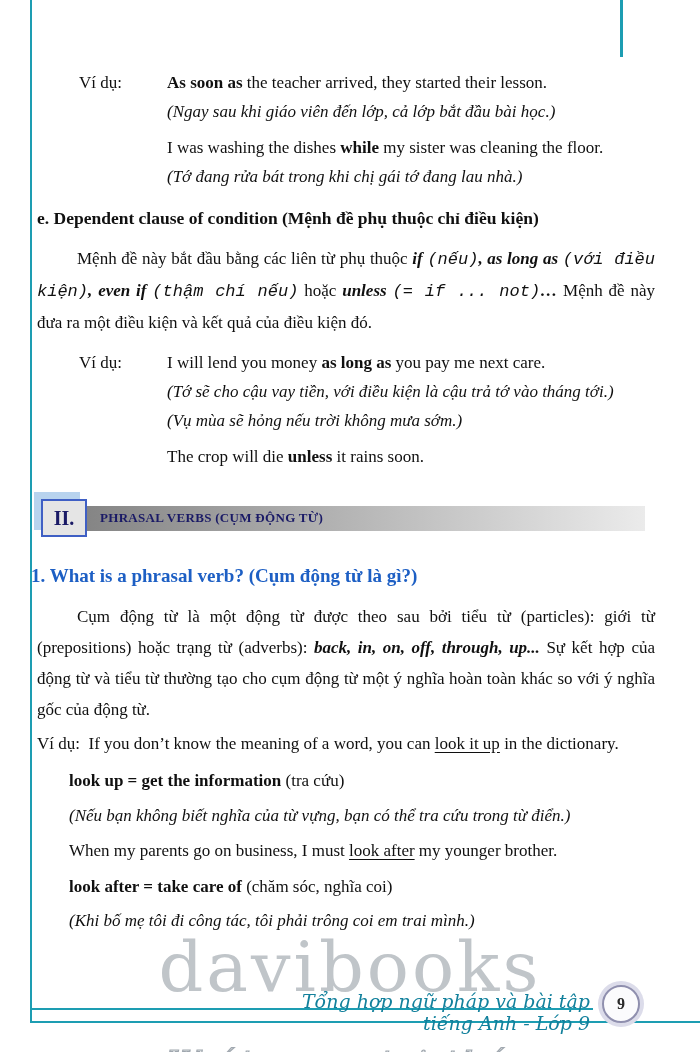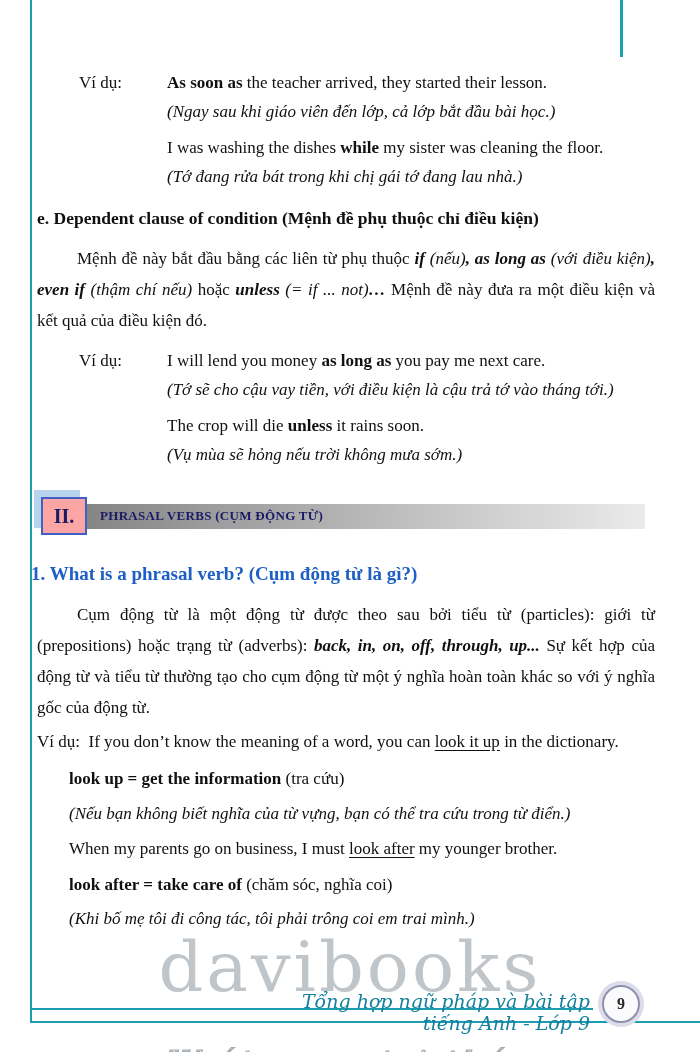--- a/index.html
+++ b/index.html
@@ -24,34 +24,34 @@
 
   .content{position:absolute;left:37px;top:68px;width:618px;font-size:17px;}
 
   .ex-block{display:flex;margin-left:42px;}
   .ex-label{width:88px;flex:none;line-height:29px;}
   .ex-body{flex:1;}
   .line{line-height:29px;}
   .gap-top{margin-top:7px;}
   .italic{font-style:italic;}
   b.i{font-weight:bold;font-style:italic;}
-  span.i{font-style:italic;}
+  span.i{font-style:italic;font-family:Liberation Mono, monospace;}
   .u{text-decoration:underline;text-underline-offset:3px;}
 
   .heading-e{font-size:17.5px;font-weight:bold;margin-top:15px;line-height:24px;}
 
   .para{line-height:31px;text-align:justify;margin-top:13px;}
   .indent{text-indent:40px;}
 
   .ex-block.second{margin-top:10px;}
 
   .section-row{display:flex;align-items:center;margin-top:27px;margin-left:4px;height:40px;position:relative;}
   .numeral-wrap{position:relative;width:46px;height:38px;flex:none;}
   .numeral-shadow{position:absolute;left:-7px;top:-7px;width:46px;height:38px;background:var(--boxshadow);}
-  .numeral-box{position:absolute;left:0;top:0;width:46px;height:38px;background:#fca5a5;border:2px solid var(--boxblue);display:flex;align-items:center;justify-content:center;font-weight:bold;font-size:20px;color:var(--navy);}
+  .numeral-box{position:absolute;left:0;top:0;width:46px;height:38px;background:#e5e5e5;border:2px solid var(--boxblue);display:flex;align-items:center;justify-content:center;font-weight:bold;font-size:20px;color:var(--navy);}
   .graybar{flex:1;height:25px;margin-right:10px;background:linear-gradient(to right,#858585,#ebebeb);display:flex;align-items:center;}
   .section-title{font-weight:bold;font-size:13px;color:var(--navy);padding-left:13px;letter-spacing:0.3px;white-space:nowrap;}
 
   .heading-blue{margin-top:25px;margin-left:-6px;font-size:19px;font-weight:bold;color:var(--blue);line-height:25px;}
 
   .para-tight{line-height:30px;text-align:justify;margin-top:4px;}
 
   .sub{margin-left:32px;line-height:28px;}
   .mt8{margin-top:8px;}
   .mt7{margin-top:7px;}
@@ -87,22 +87,22 @@
 
     <h3 class="heading-e">e. Dependent clause of condition (Mệnh đề phụ thuộc chỉ điều kiện)</h3>
 
     <p class="para indent"><span>Mệnh đề này bắt đầu bằng các liên từ phụ thuộc </span><b class="i">if </b><span class="i">(nếu)</span><b class="i">, as long as </b><span class="i">(với điều kiện)</span><b class="i">, even if </b><span class="i">(thậm chí nếu)</span><span> hoặc </span><b class="i">unless </b><span class="i">(= if ... not)</span><b class="i">… </b><span> Mệnh đề này đưa ra một điều kiện và kết quả của điều kiện đó.</span></p>
 
     <div class="ex-block second">
       <div class="ex-label">Ví dụ:</div>
       <div class="ex-body">
         <div class="line"><span>I will lend you money </span><b>as long as</b><span> you pay me next care.</span></div>
         <div class="line italic">(Tớ sẽ cho cậu vay tiền, với điều kiện là cậu trả tớ vào tháng tới.)</div>
+        <div class="line italic">(Vụ mùa sẽ hỏng nếu trời không mưa sớm.)</div>
         <div class="line gap-top"><span>The crop will die </span><b>unless</b><span> it rains soon.</span></div>
-        <div class="line italic">(Vụ mùa sẽ hỏng nếu trời không mưa sớm.)</div>
       </div>
     </div>
 
     <div class="section-row">
       <div class="numeral-wrap">
         <div class="numeral-shadow"></div>
         <div class="numeral-box">II.</div>
       </div>
       <div class="graybar">
         <span class="section-title">PHRASAL VERBS (CỤM ĐỘNG TỪ)</span>

